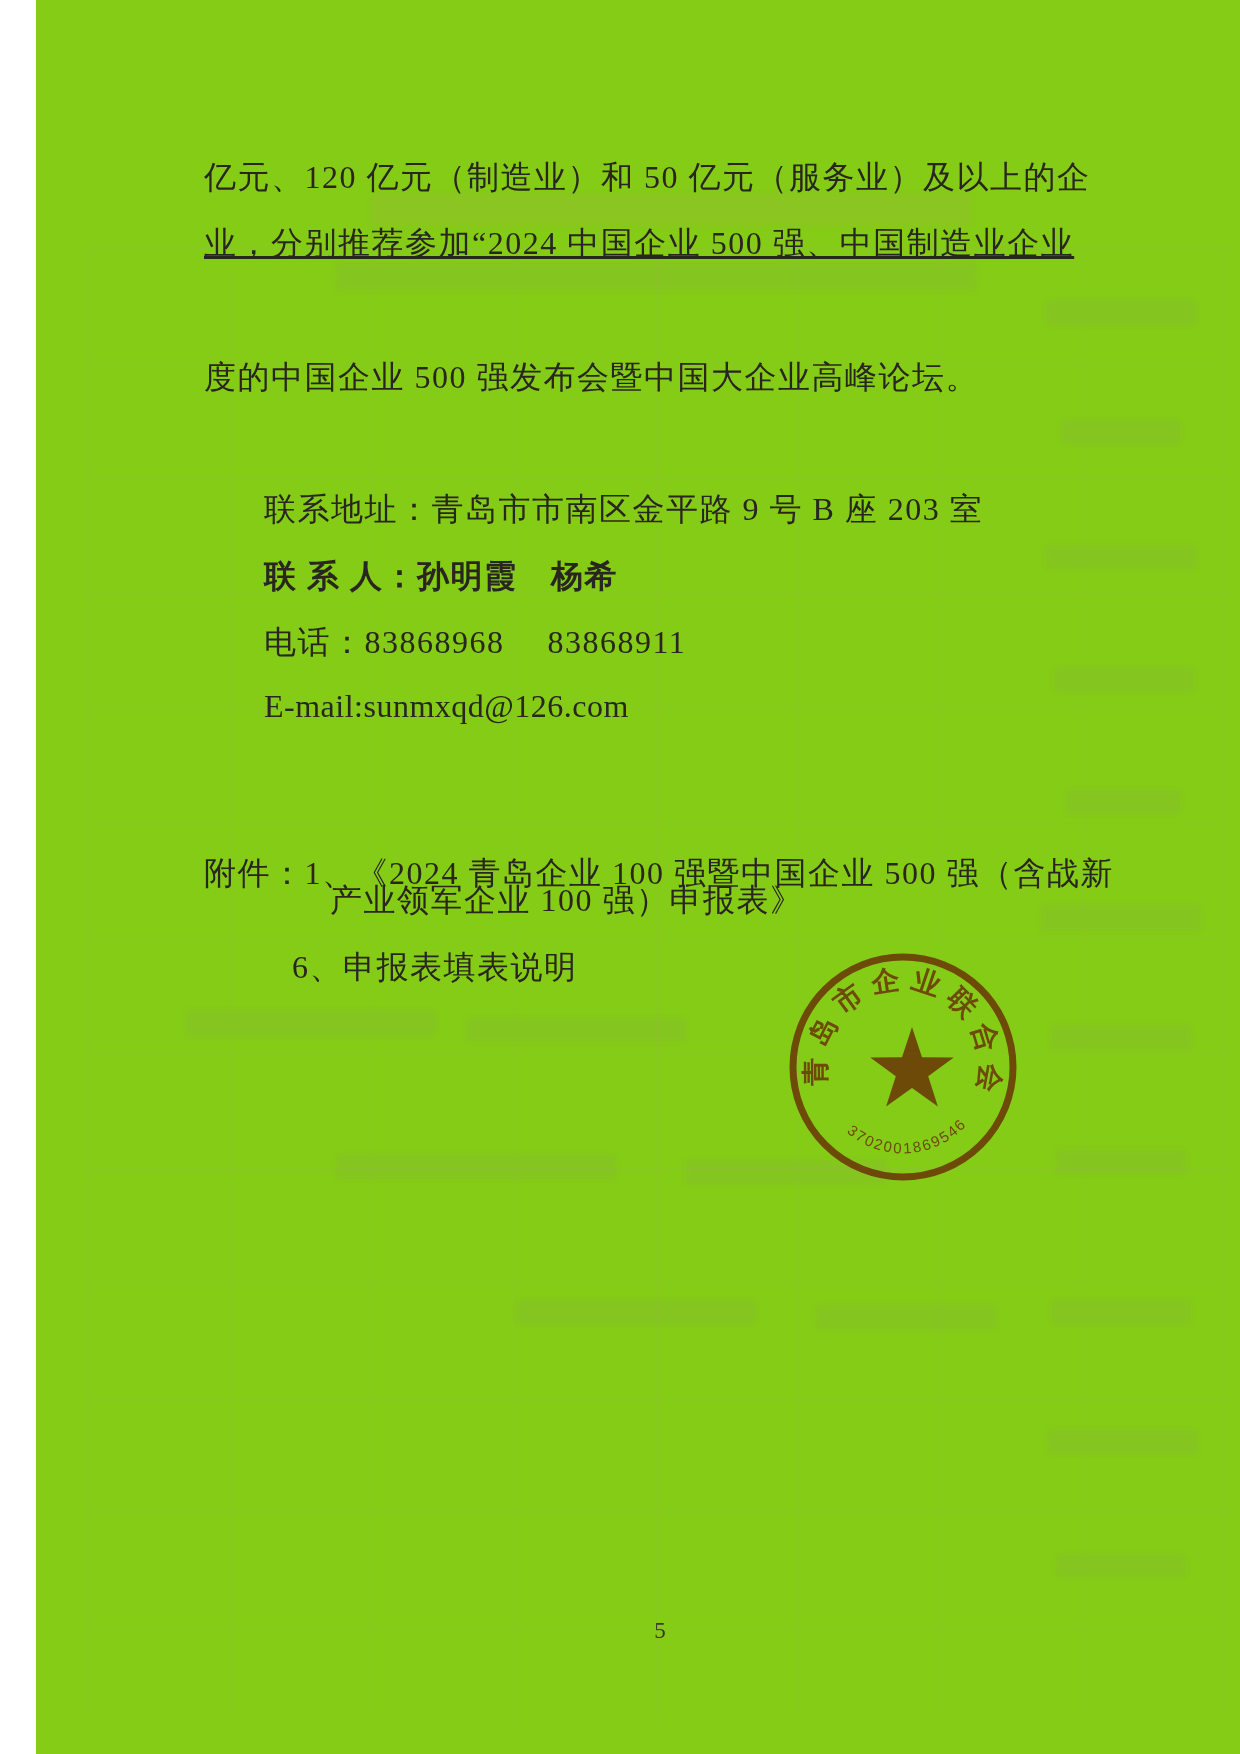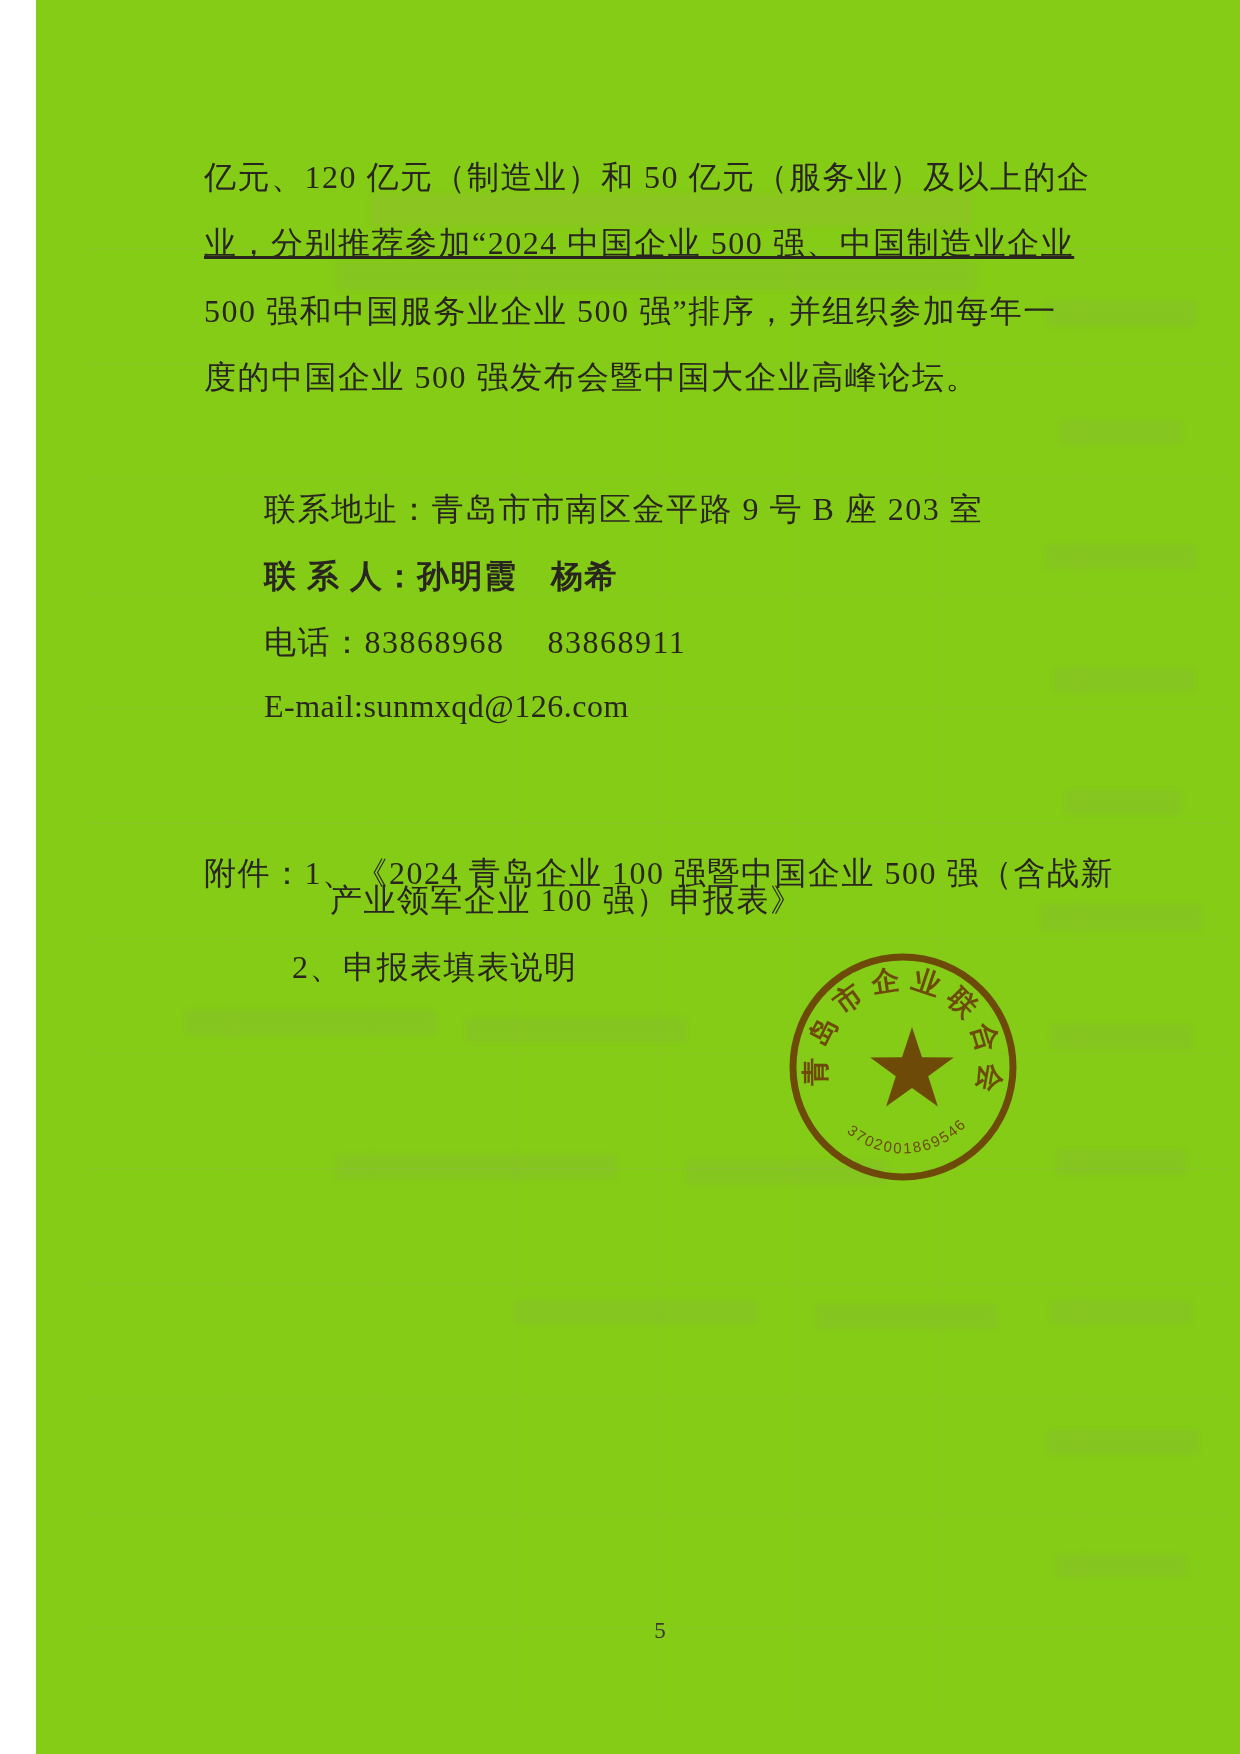--- a/index.html
+++ b/index.html
@@ -82,32 +82,31 @@
   <div class="ghost" style="left:300px; top:1155px; width:280px; height:24px;"></div>
   <div class="ghost" style="left:650px; top:1160px; width:200px; height:24px;"></div>
   <div class="ghost" style="left:1015px; top:1300px; width:140px; height:24px;"></div>
   <div class="ghost" style="left:480px; top:1300px; width:240px; height:24px;"></div>
   <div class="ghost" style="left:780px; top:1305px; width:180px; height:24px;"></div>
   <div class="ghost" style="left:1012px; top:1430px; width:150px; height:24px;"></div>
   <div class="ghost" style="left:1020px; top:1555px; width:130px; height:22px;"></div>
 
   <div class="line" style="left:168px; top:156px;">亿元、120 亿元（制造业）和 50 亿元（服务业）及以上的企</div>
   <div class="line" style="left:168px; top:222px;text-decoration:underline;">业，分别推荐参加“2024 中国企业 500 强、中国制造业企业</div>
-  <div class="line" style="left:168px; top:290px;">500 强和中国服务业企业 500 强”排序，并组织参加每年一</div>
   <div class="line" style="left:168px; top:356px;">度的中国企业 500 强发布会暨中国大企业高峰论坛。</div>
 
 
   <div class="line" style="left:228px; top:488px;">联系地址：青岛市市南区金平路 9 号 B 座 203 室</div>
   <div class="line" style="left:228px; top:555px;font-weight:bold;">联 系 人：孙明霞　杨希</div>
   <div class="line" style="left:228px; top:621px;">电话：83868968　 83868911</div>
   <div class="line email" style="left:228px; top:688px;">E-mail:sunmxqd@126.com</div>
 
   <div class="line" style="left:168px; top:852px;">附件：1、《2024 青岛企业 100 强暨中国企业 500 强（含战新</div>
   <div class="line" style="left:294px; top:879px;">产业领军企业 100 强）申报表》</div>
-  <div class="line" style="left:256px; top:946px;">2、申报表填表说明</div>
+  <div class="line" style="left:256px; top:946px;">6、申报表填表说明</div>
 
 
   <svg class="seal" width="246" height="252" viewBox="-123 -123 246 252">
     <circle cx="0" cy="2" r="110" fill="none" stroke-width="7" stroke="#cf4a43"></circle>
     <defs>
       <path id="orgArc" d="M -67.5 41 A 78 78 0 1 1 67.5 41" fill="none"></path>
       <path id="numArc" d="M -61 63 A 86 86 0 0 0 61 63" fill="none"></path>
     </defs>
     <text font-size="28" letter-spacing="9" style="font-family:'Liberation Serif','DejaVu Serif',serif; font-weight:700;" fill="#cf4a43">
       <textPath href="#orgArc" startOffset="22">青岛市企业联合会</textPath>

